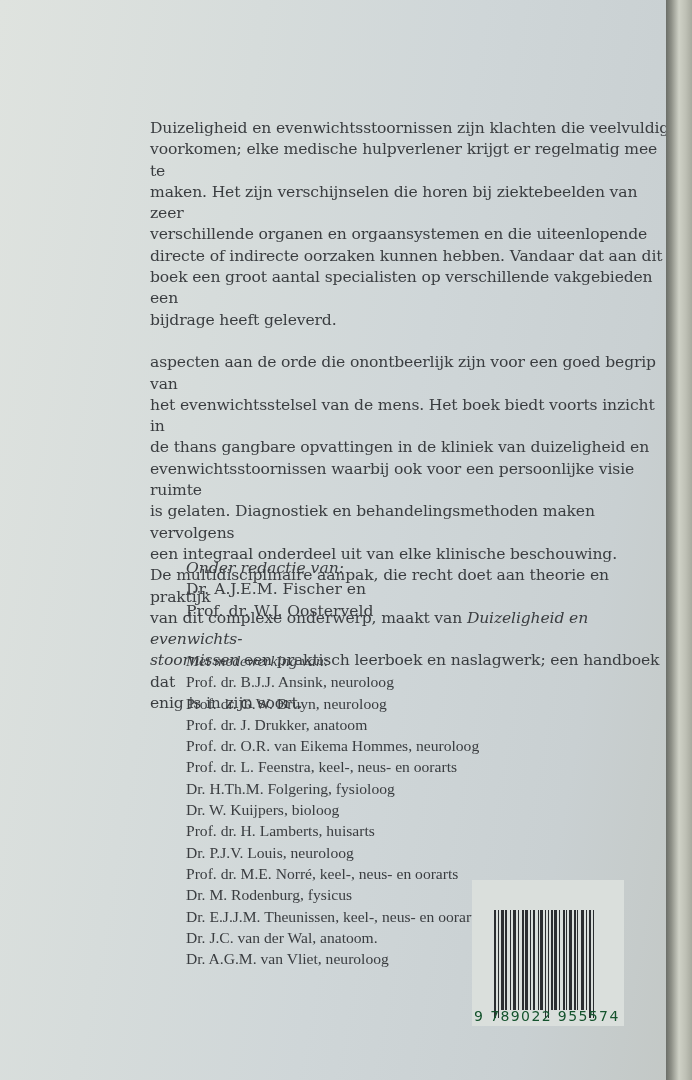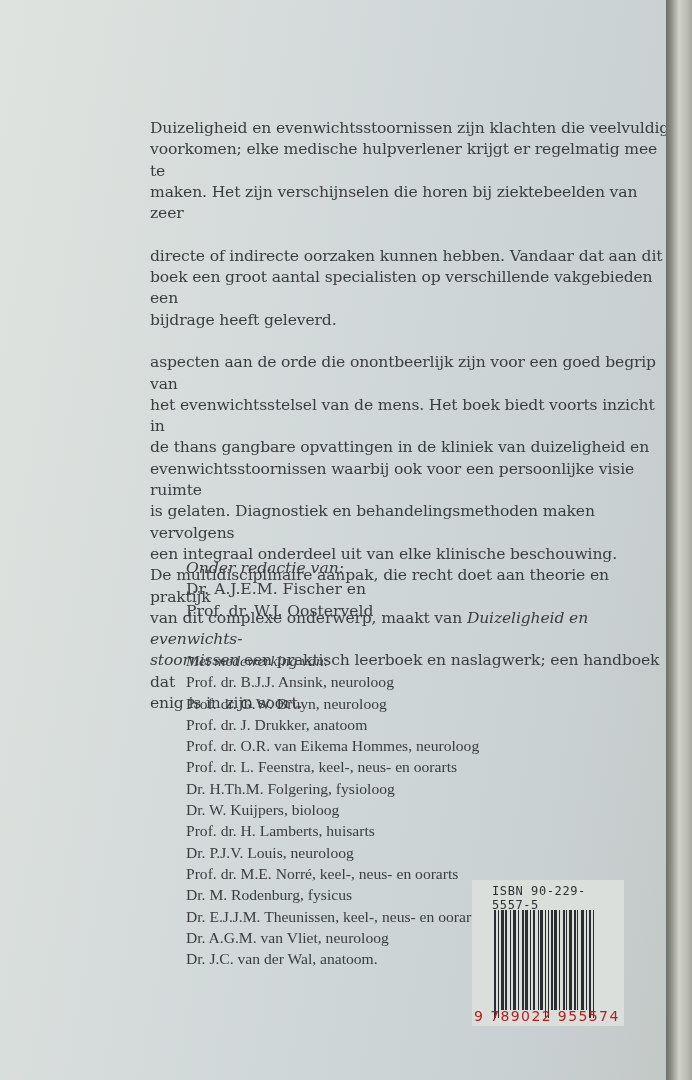--- a/index.html
+++ b/index.html
@@ -33,34 +33,34 @@
     position:absolute; left:20px; top:4px; font-family:"DejaVu Sans Mono","Liberation Mono",monospace;
     font-size:12px; letter-spacing:0.6px; color:#2d3033;
   }
   .bars {
     position:absolute; left:22px; top:30px; width:144px; height:112px;
     display:flex; align-items:flex-start;
   }
   .bars span { display:block; height:100px; background:#2b2e31; }
   .ean-digits {
     position:absolute; left:2px; top:128px; font-family:"DejaVu Sans","Liberation Sans",sans-serif;
-    font-size:14px; letter-spacing:1.4px; color:#b91c1c;
+    font-size:14px; letter-spacing:1.4px; color:#14532d;
   }
 </style>
 </head>
 <body>
 
 <div class="cover">
 
   <div class="blurb">
     <p>
       <span>Duizeligheid en evenwichtsstoornissen zijn klachten die veelvuldig</span><br>
       <span>voorkomen; elke medische hulpverlener krijgt er regelmatig mee te</span><br>
       <span>maken. Het zijn verschijnselen die horen bij ziektebeelden van zeer</span><br>
-      <br>
+      <span>verschillende organen en orgaansystemen en die uiteenlopende</span><br>
       <span>directe of indirecte oorzaken kunnen hebben. Vandaar dat aan dit</span><br>
       <span>boek een groot aantal specialisten op verschillende vakgebieden een</span><br>
       <span>bijdrage heeft geleverd.</span>
     </p>
     <p>
       <br>
       <span>aspecten aan de orde die onontbeerlijk zijn voor een goed begrip van</span><br>
       <span>het evenwichtsstelsel van de mens. Het boek biedt voorts inzicht in</span><br>
       <span>de thans gangbare opvattingen in de kliniek van duizeligheid en</span><br>
       <span>evenwichtsstoornissen waarbij ook voor een persoonlijke visie ruimte</span><br>
@@ -88,26 +88,25 @@
     <div>Prof. dr. J. Drukker, anatoom</div>
     <div>Prof. dr. O.R. van Eikema Hommes, neuroloog</div>
     <div>Prof. dr. L. Feenstra, keel-, neus- en oorarts</div>
     <div>Dr. H.Th.M. Folgering, fysioloog</div>
     <div>Dr. W. Kuijpers, bioloog</div>
     <div>Prof. dr. H. Lamberts, huisarts</div>
     <div>Dr. P.J.V. Louis, neuroloog</div>
     <div>Prof. dr. M.E. Norré, keel-, neus- en oorarts</div>
     <div>Dr. M. Rodenburg, fysicus</div>
     <div>Dr. E.J.J.M. Theunissen, keel-, neus- en oorarts</div>
+    <div>Dr. J.C. van der Wal, anatoom.</div>
     <div>Dr. A.G.M. van Vliet, neuroloog</div>
-    <div>Dr. J.C. van der Wal, anatoom.</div>
   </div>
 
   <div class="barcode-box">
-    <div class="isbn-label">ISBN 90-229-5557-5</div>
     <div class="bars">
       <span style="width:2px;margin-right:2px;height:108px"></span>
       <span style="width:1px;margin-right:2px;height:108px"></span>
       <span style="width:3px;margin-right:1px"></span>
       <span style="width:2px;margin-right:3px"></span>
       <span style="width:1px;margin-right:2px"></span>
       <span style="width:3px;margin-right:2px"></span>
       <span style="width:1px;margin-right:3px"></span>
       <span style="width:2px;margin-right:1px"></span>
       <span style="width:3px;margin-right:2px"></span>

